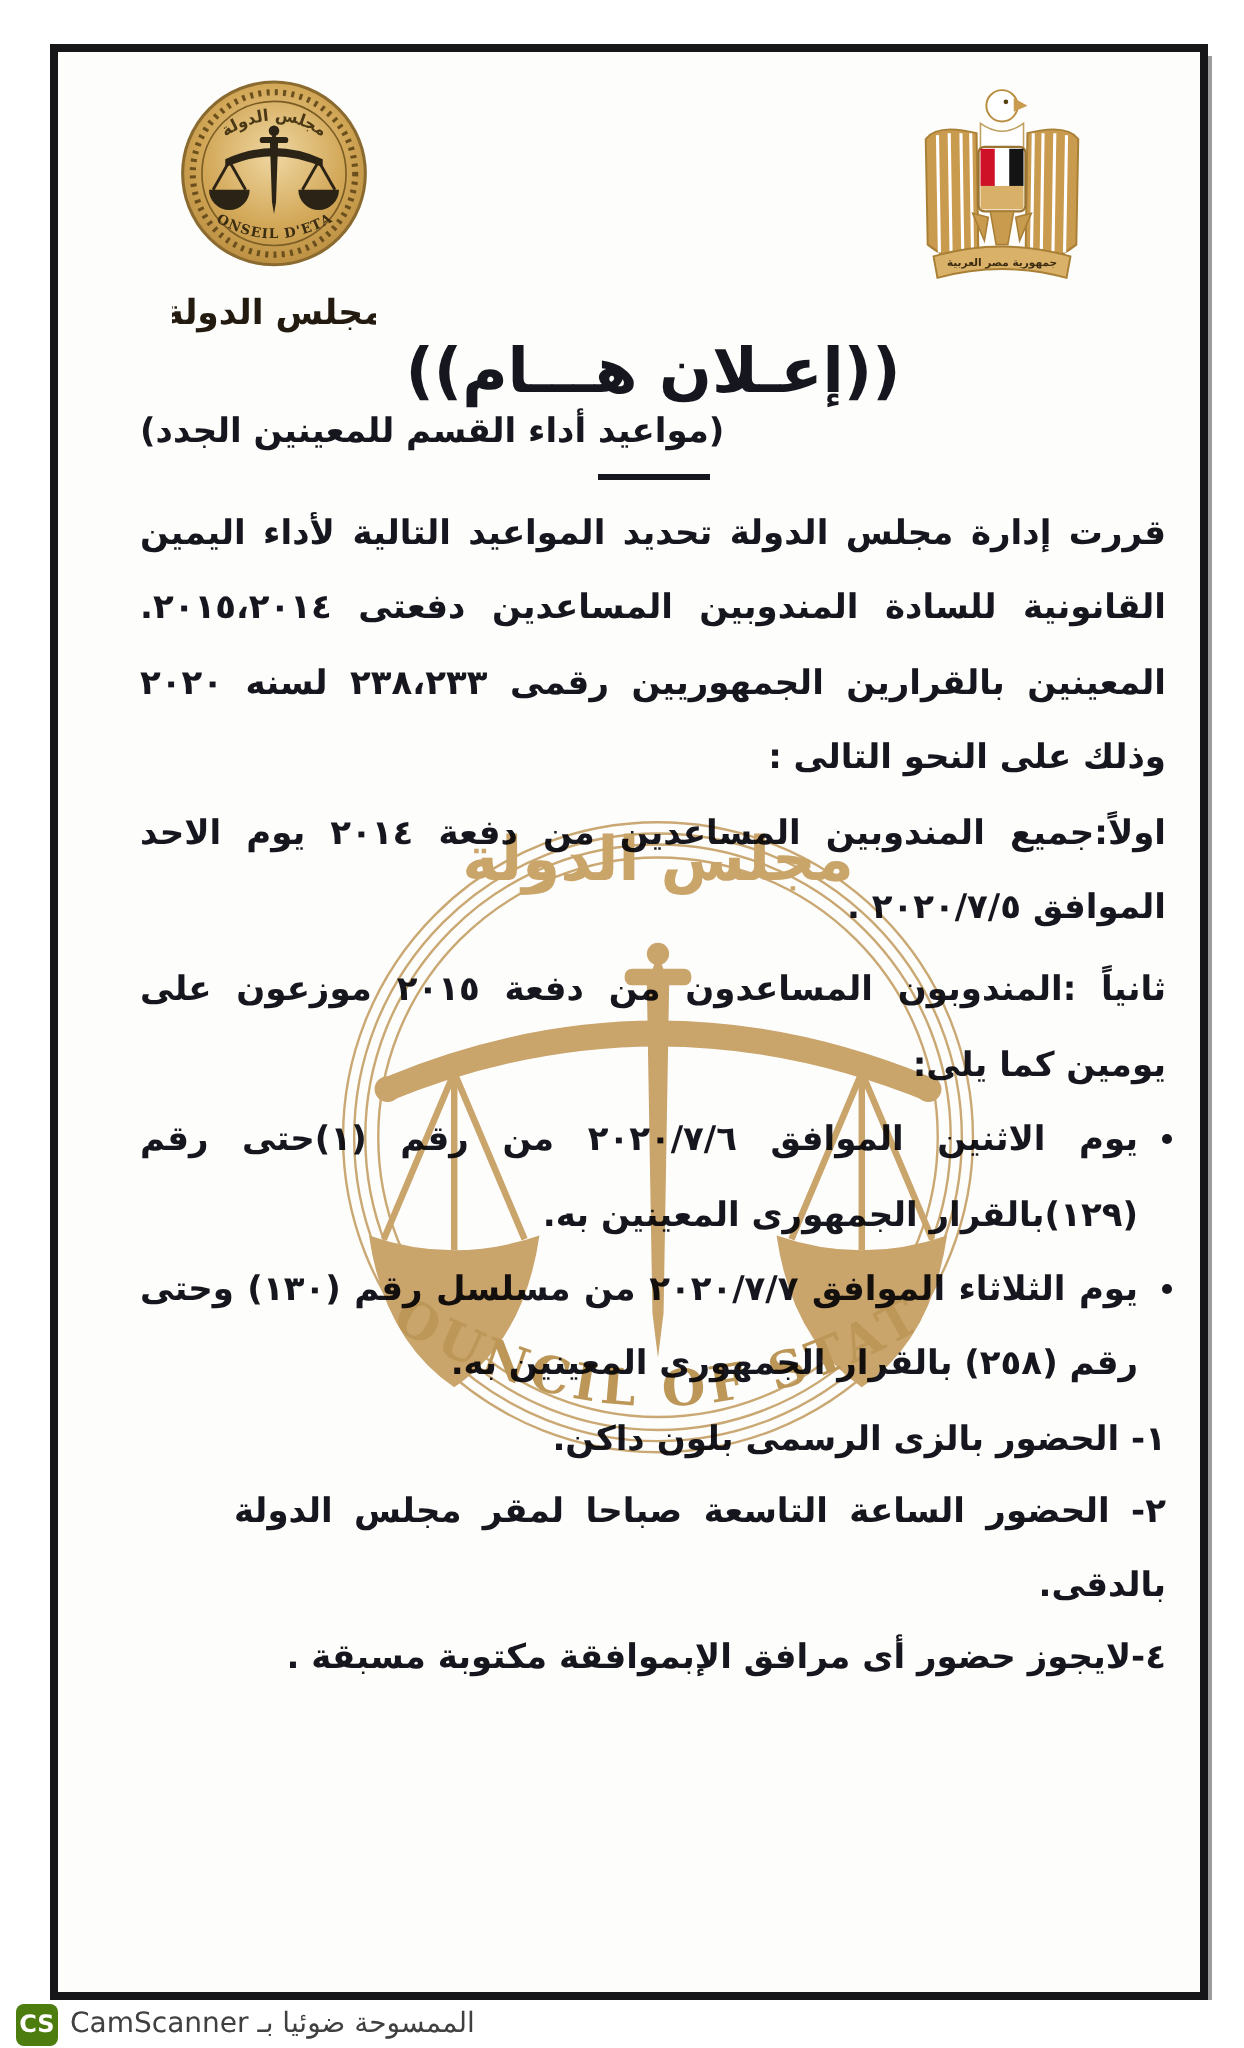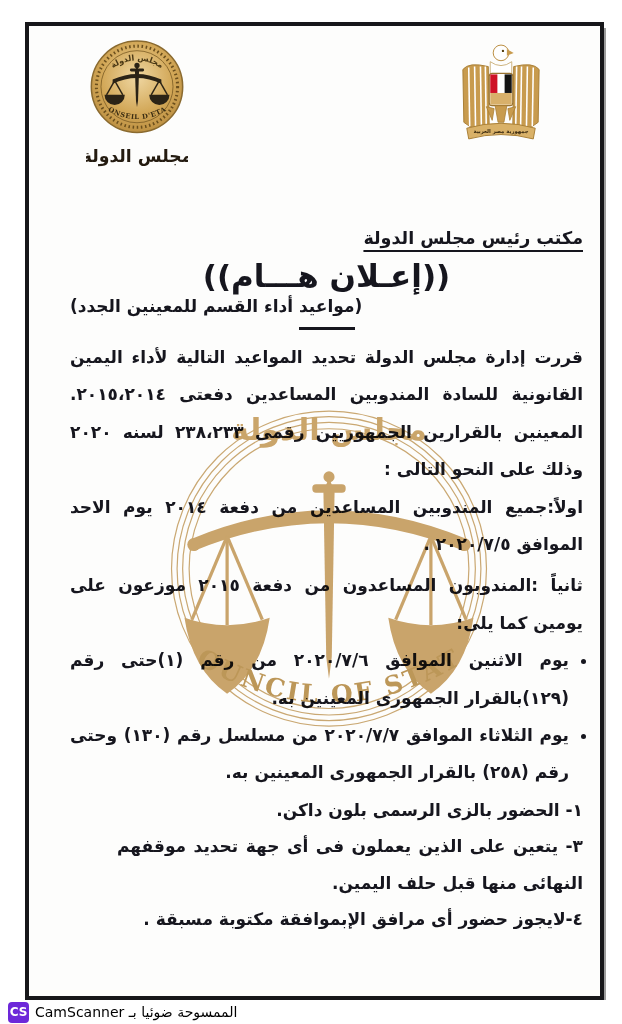--- a/index.html
+++ b/index.html
@@ -32,24 +32,24 @@
   .rules-list > div:nth-of-type(5){padding-left:0;padding-right:84px;}
   .watermark{
     position:absolute;left:121px;top:362px;width:358px;height:352px;
     mix-blend-mode:multiply;opacity:.95;pointer-events:none;z-index:2;
   }
   .scan-footer{
     position:absolute;left:0;top:1000px;width:622px;height:24px;background:#fff;
     display:flex;align-items:center;gap:6px;padding-left:8px;box-sizing:border-box;
   }
   .cs-badge{
-    width:21px;height:21px;background:#6d28d9;border-radius:4px;color:#fff;
+    width:21px;height:21px;background:#4d7c0f;border-radius:4px;color:#fff;
     font-weight:bold;font-size:12px;display:flex;align-items:center;justify-content:center;flex:0 0 auto;
   }
-  .scan-label{color:#000000;font-size:14px;direction:rtl;}
+  .scan-label{color:#404040;font-size:14px;direction:rtl;}
 </style>
 </head>
 <body>
 
 <div class="doc-frame">
 
   <div class="watermark">
     <svg width="358" height="352" viewBox="0 0 360 380">
       <g fill="none" stroke="#c9a56c" stroke-width="1.3">
         <circle cx="180" cy="195" r="170"></circle>
@@ -157,23 +157,20 @@
           <path d="M30,70 L38,72 L36,84 Z"></path>
           <path d="M60,70 L52,72 L54,84 Z"></path>
         </g>
         <g>
           <path d="M10,92 Q45,82 80,92 L78,103 Q45,94 12,103 Z" fill="#d9b168" stroke="#a97f35" stroke-width="1"></path>
           <text x="45" y="97" text-anchor="middle" font-size="5.4" font-weight="bold" fill="#3a2a10">جمهورية مصر العربية</text>
         </g>
       </svg>
     </div>
 
-    <div class="office-line">
-      <span>مكتب رئيس مجلس الدولة</span>
-    </div>
 
     <div class="main-title">((إعـلان هـــام))</div>
     <div class="sub-title">(مواعيد أداء القسم للمعينين الجدد)</div>
     <div class="divider"></div>
 
     <p class="para">قررت إدارة مجلس الدولة تحديد المواعيد التالية لأداء اليمين القانونية للسادة المندوبين المساعدين دفعتى ⁦٢٠١٥،٢٠١٤⁩. المعينين بالقرارين الجمهوريين رقمى ⁦٢٣٨،٢٣٣⁩ لسنه ٢٠٢٠ وذلك على النحو التالى :</p>
 
     <p class="sec">اولاً:جميع المندوبين المساعدين من دفعة ٢٠١٤ يوم الاحد الموافق ⁦٢٠٢٠/٧/٥⁩ .</p>
     <p class="sec second">ثانياً :المندوبون المساعدون من دفعة ٢٠١٥ موزعون على يومين كما يلى:</p>
 
@@ -182,22 +179,22 @@
         <li>يوم الاثنين الموافق ⁦٢٠٢٠/٧/٦⁩ من رقم (١)حتى رقم (١٢٩)بالقرار الجمهورى المعينين به.</li>
 
         <li>يوم الثلاثاء الموافق ⁦٢٠٢٠/٧/٧⁩ من مسلسل رقم (١٣٠) وحتى رقم (٢٥٨) بالقرار الجمهورى المعينين به.</li>
       </ul>
 
 
     <div class="rules-list">
 
         <div>١- الحضور بالزى الرسمى بلون داكن.</div>
 
-
-        <div>٣- يتعين على الذين يعملون فى أى جهة تحديد موقفهم النهائى منها قبل حلف اليمين.</div>
+        <div>٢- الحضور الساعة التاسعة صباحا لمقر مجلس الدولة بالدقى.</div>
+
 
         <div>٤-لايجوز حضور أى مرافق الإبموافقة مكتوبة مسبقة .</div>
 
       </div>
 
   </div>
 </div>
 
 <div class="scan-footer">
   <div class="cs-badge">CS</div>

